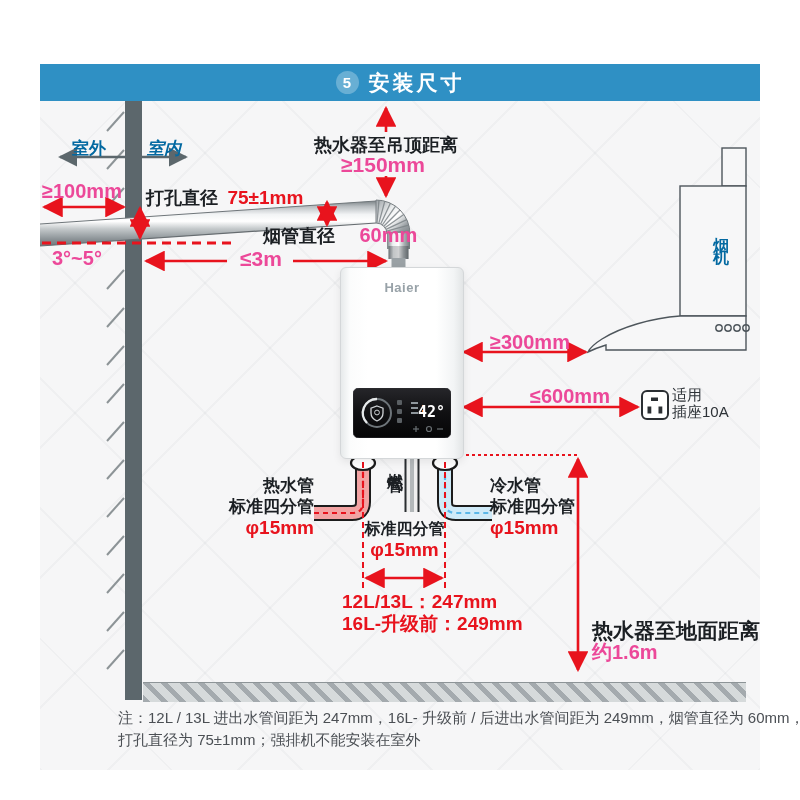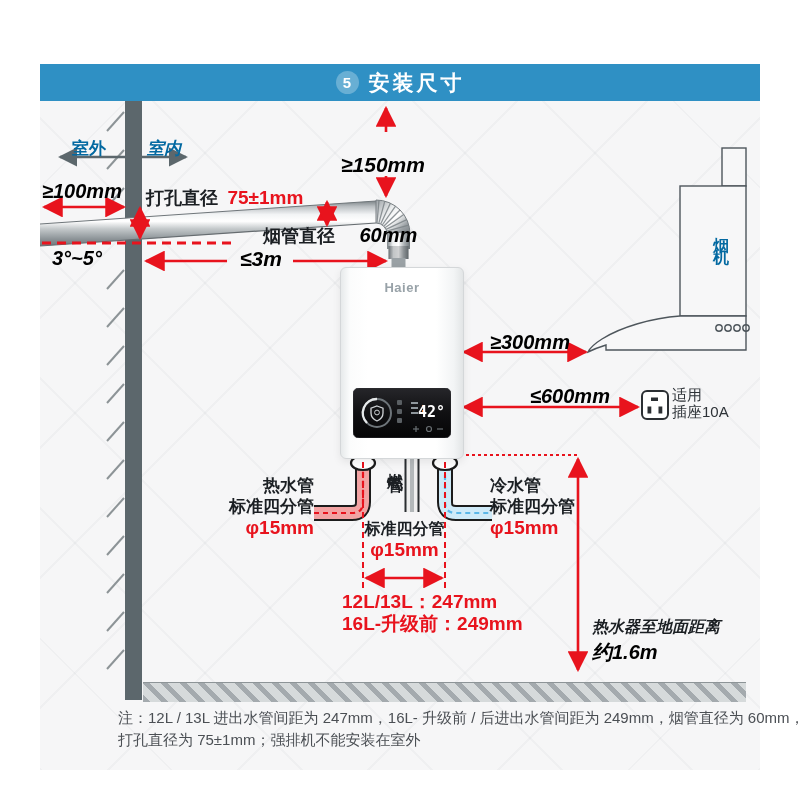--- a/index.html
+++ b/index.html
@@ -24,21 +24,21 @@
   .heater{position:absolute;left:340px;top:267px;width:122px;height:190px;z-index:4;
       background:linear-gradient(90deg,#e7eaeb 0,#fbfcfc 9px,#ffffff 22%,#ffffff 78%,#f2f4f5 calc(100% - 9px),#e2e5e6 100%);
       border:1px solid #d4d7d9;border-radius:6px;box-shadow:0 3px 8px rgba(0,0,0,.08);}
   .brand{position:absolute;left:0;top:12px;width:100%;text-align:center;
       font-size:13px;font-weight:bold;color:#98a2a8;letter-spacing:.5px;}
   .panel{position:absolute;left:12px;top:120px;width:98px;height:50px;}
   
   .t{position:absolute;z-index:5;white-space:nowrap;}
   .lbl{color:#1b1f23;font-weight:600;font-size:18px;}
   .lbl-s{color:#1b1f23;font-weight:600;font-size:16px;}
-  .red{color:#000000;font-weight:bold;font-size:20px;font-style:italic;}
+  .red{color:#ec4899;font-weight:bold;font-size:20px;}
   .red-s{color:#e8131d;font-weight:bold;font-size:19px;}
   .env{color:#0369a1;font-weight:600;font-size:17px;}
   .vert{writing-mode:vertical-rl;text-orientation:upright;}
   .pipeblk{line-height:21px;font-size:17px;}
   .spacing{line-height:22px;}
   .note{font-size:15px;color:#4b4f54;line-height:22px;font-weight:normal;margin-left:24px;}
 </style>
 </head>
 <body>
 
@@ -236,20 +236,21 @@
 
   <div class="t red" style="left:52px;top:247px;">3°~5°</div>
 
   <div class="t" style="left:263px;top:224px;">
     <span class="lbl">烟管直径</span>
     <span class="red" style="margin-left:20px;">60mm</span>
   </div>
 
   <div class="t red" style="left:229px;top:247px;width:64px;text-align:center;font-size:21px;">≤3m</div>
 
+  <div class="t lbl" style="left:314px;top:133px;">热水器至吊顶距离</div>
   <div class="t red" style="left:341px;top:153px;font-size:21px;">≥150mm</div>
 
   <div class="t env vert" style="left:710px;top:224px;font-size:16px;letter-spacing:12px;">烟机</div>
 
   <div class="t red" style="left:490px;top:331px;">≥300mm</div>
   <div class="t red" style="left:490px;top:385px;margin-left:40px;">≤600mm</div>
   <div class="t" style="left:672px;top:386px;font-size:15px;line-height:17px;color:#2e3338;">
     <div>适用</div>
     <div>插座10A</div>
   </div>
@@ -270,21 +271,21 @@
     <div class="lbl-s" style="font-size:17px;">冷水管</div>
     <div class="lbl-s" style="font-size:17px;">标准四分管</div>
     <div class="red-s">φ15mm</div>
   </div>
 
   <div class="t spacing" style="left:342px;top:591px;">
     <div class="red-s">12L/13L：247mm</div>
     <div class="red-s">16L-升级前：249mm</div>
   </div>
 
-  <div class="t lbl" style="left:592px;top:617px;font-size:16px;font-style:italic;">热水器至地面距离</div>
+  <div class="t lbl" style="left:592px;top:617px;font-size:21px;">热水器至地面距离</div>
   <div class="t red" style="left:592px;top:639px;">约1.6m</div>
 
   <div class="t note" style="left:94px;top:707px;">
     <div>注：12L / 13L 进出水管间距为 247mm，16L- 升级前 / 后进出水管间距为 249mm，烟管直径为 60mm，</div>
     <div>打孔直径为 75±1mm；强排机不能安装在室外</div>
   </div>
 
 </div>
 
 </body></html>

